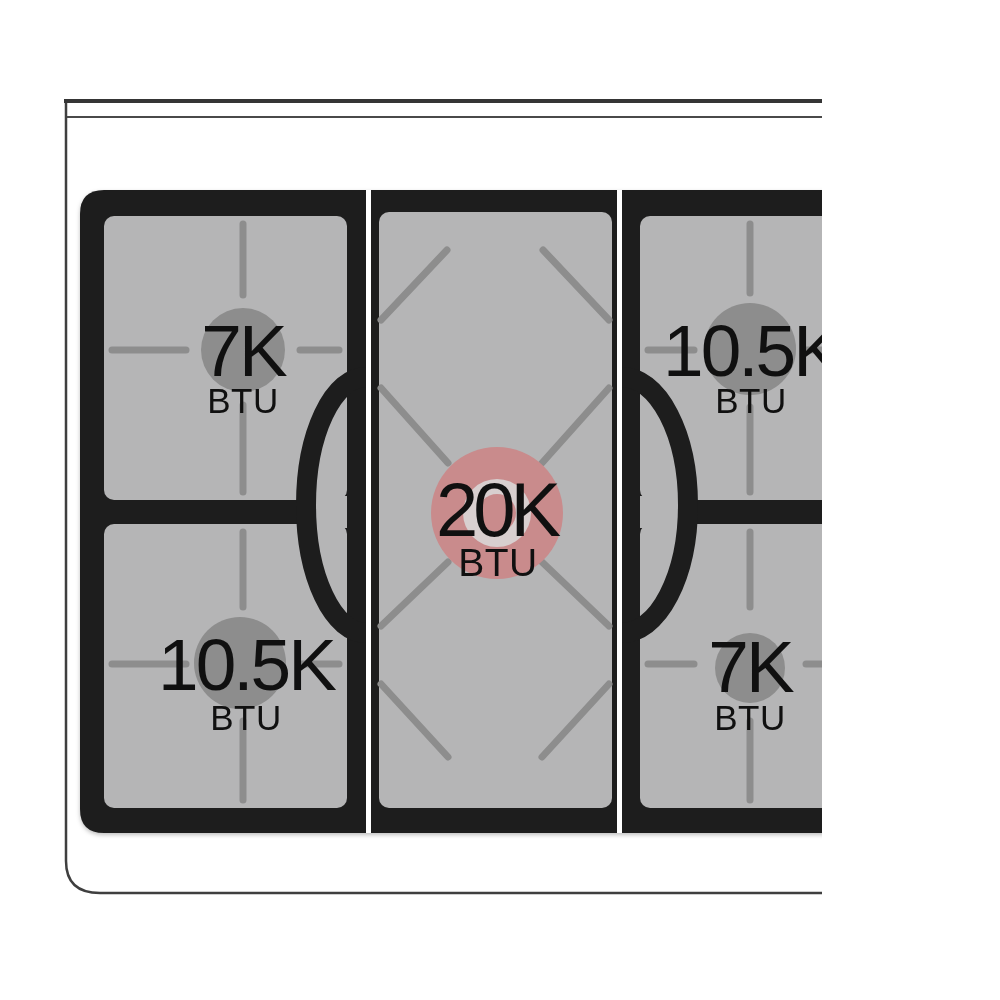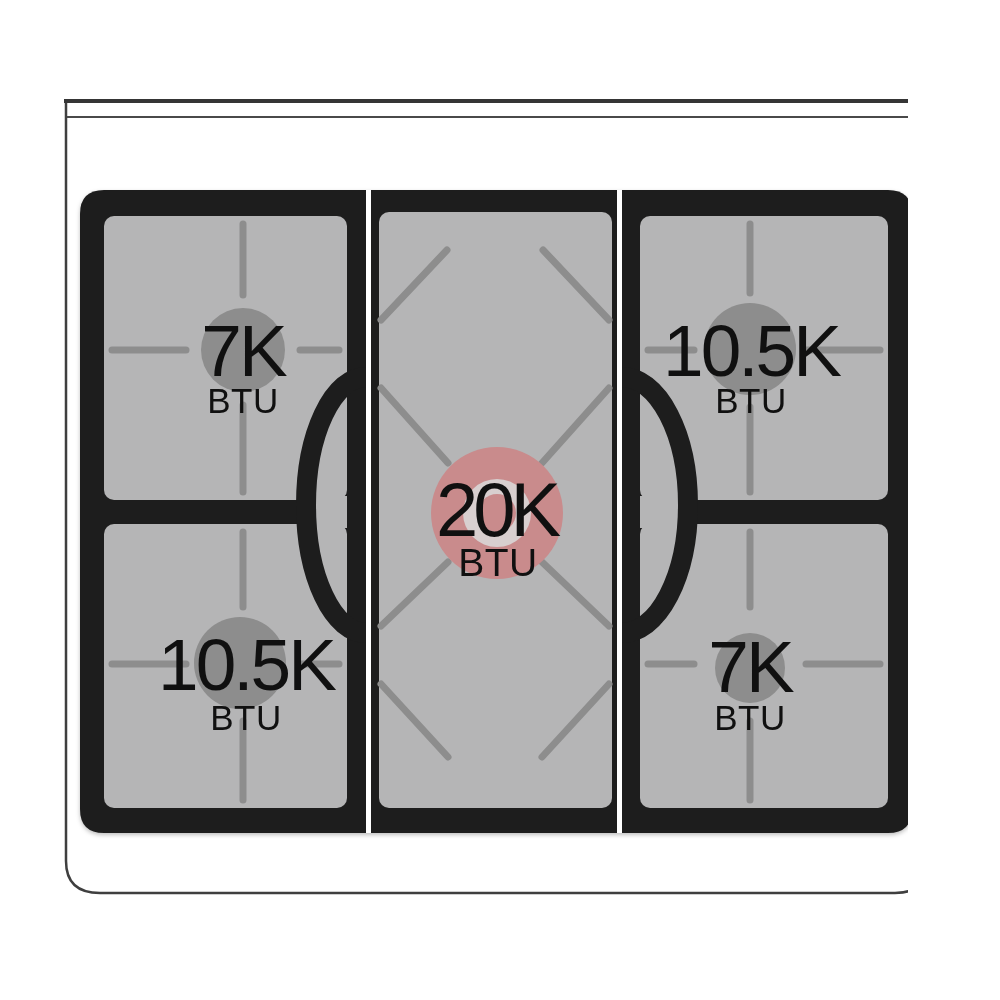--- a/index.html
+++ b/index.html
@@ -1,16 +1,16 @@
 <!DOCTYPE html>
 <html><head>
 <meta charset="utf-8">
 <style>
   html,body{margin:0;padding:0;background:#ffffff;}
-  .stage{position:relative;width:908px;height:1000px;background:#fff;overflow:hidden;
+  .stage{position:relative;width:822px;height:1000px;background:#fff;overflow:hidden;
          font-family:"Liberation Sans", sans-serif;}
   svg{display:block;filter:blur(.6px);}
   
   .outline{fill:none;stroke:#3f3f3f;stroke-width:2.5;}
   .topline{stroke:#353535;stroke-width:4;}
   .innerline{stroke:#4a4a4a;stroke-width:2;}
   
   .section{fill:#1d1d1d;}
   .divider{fill:#ffffff;}
   .panel{fill:#b5b5b6;}

